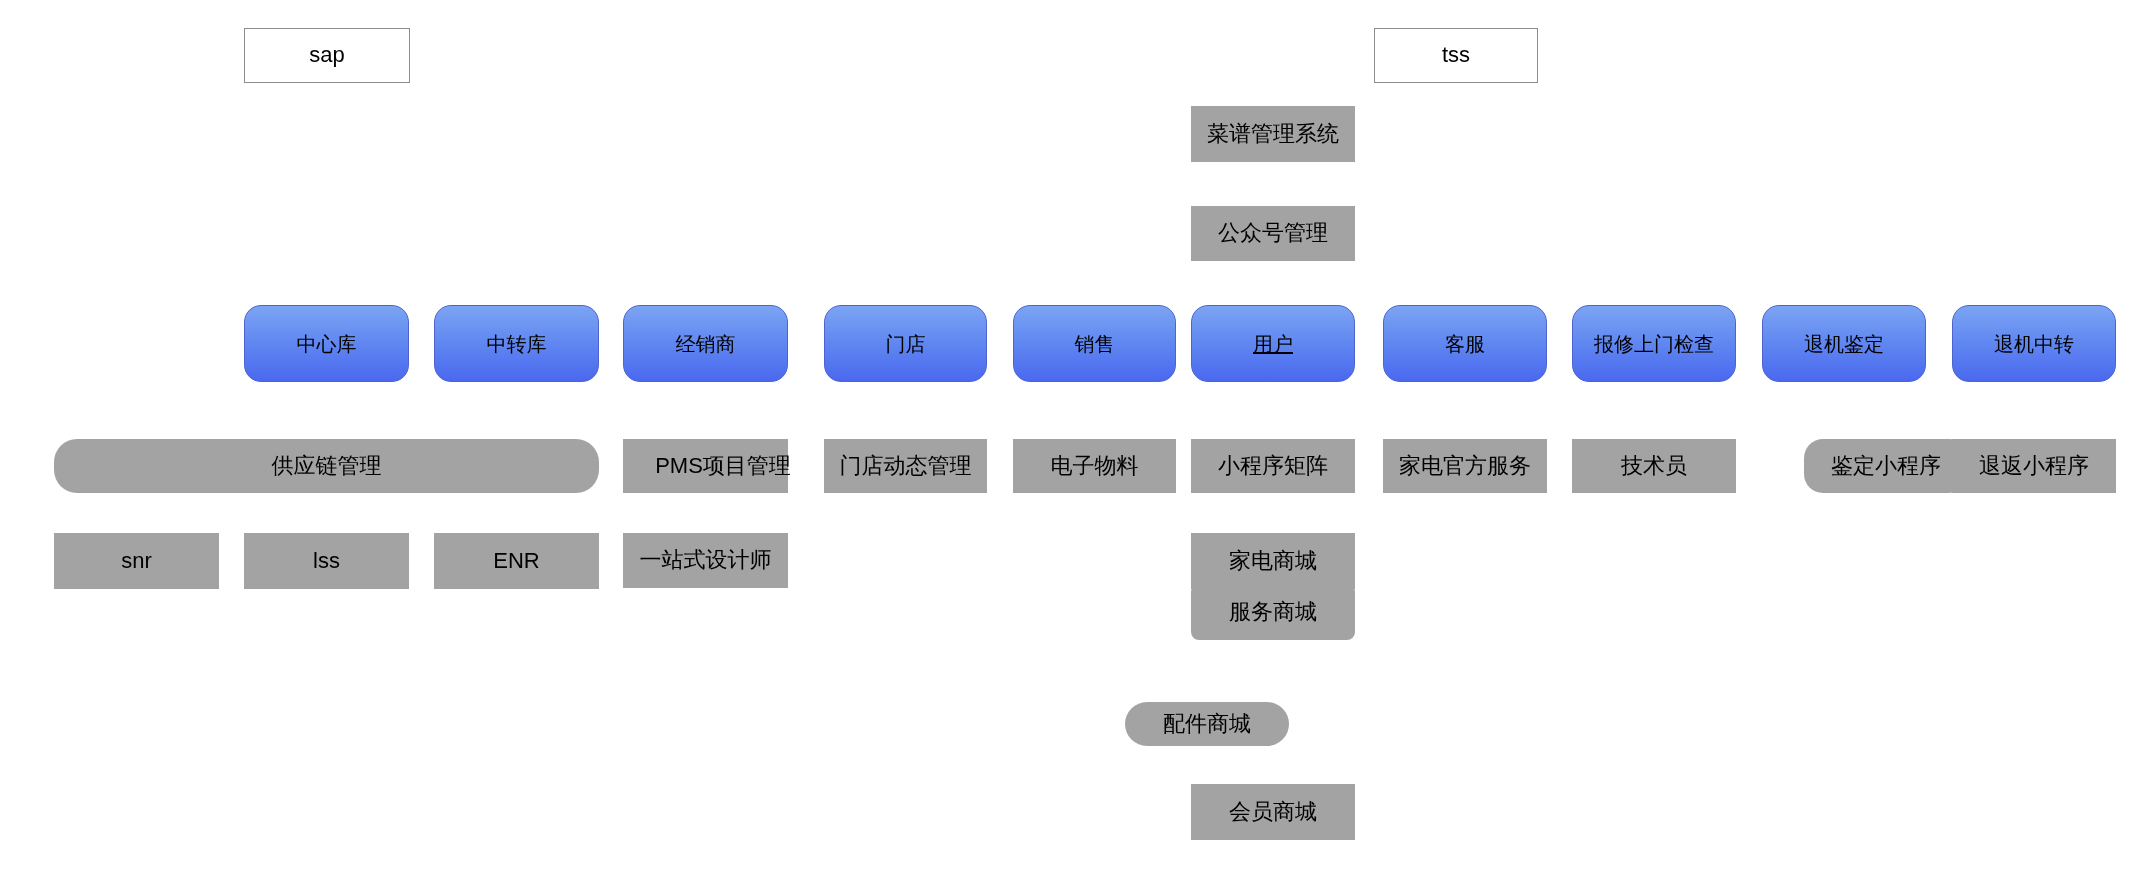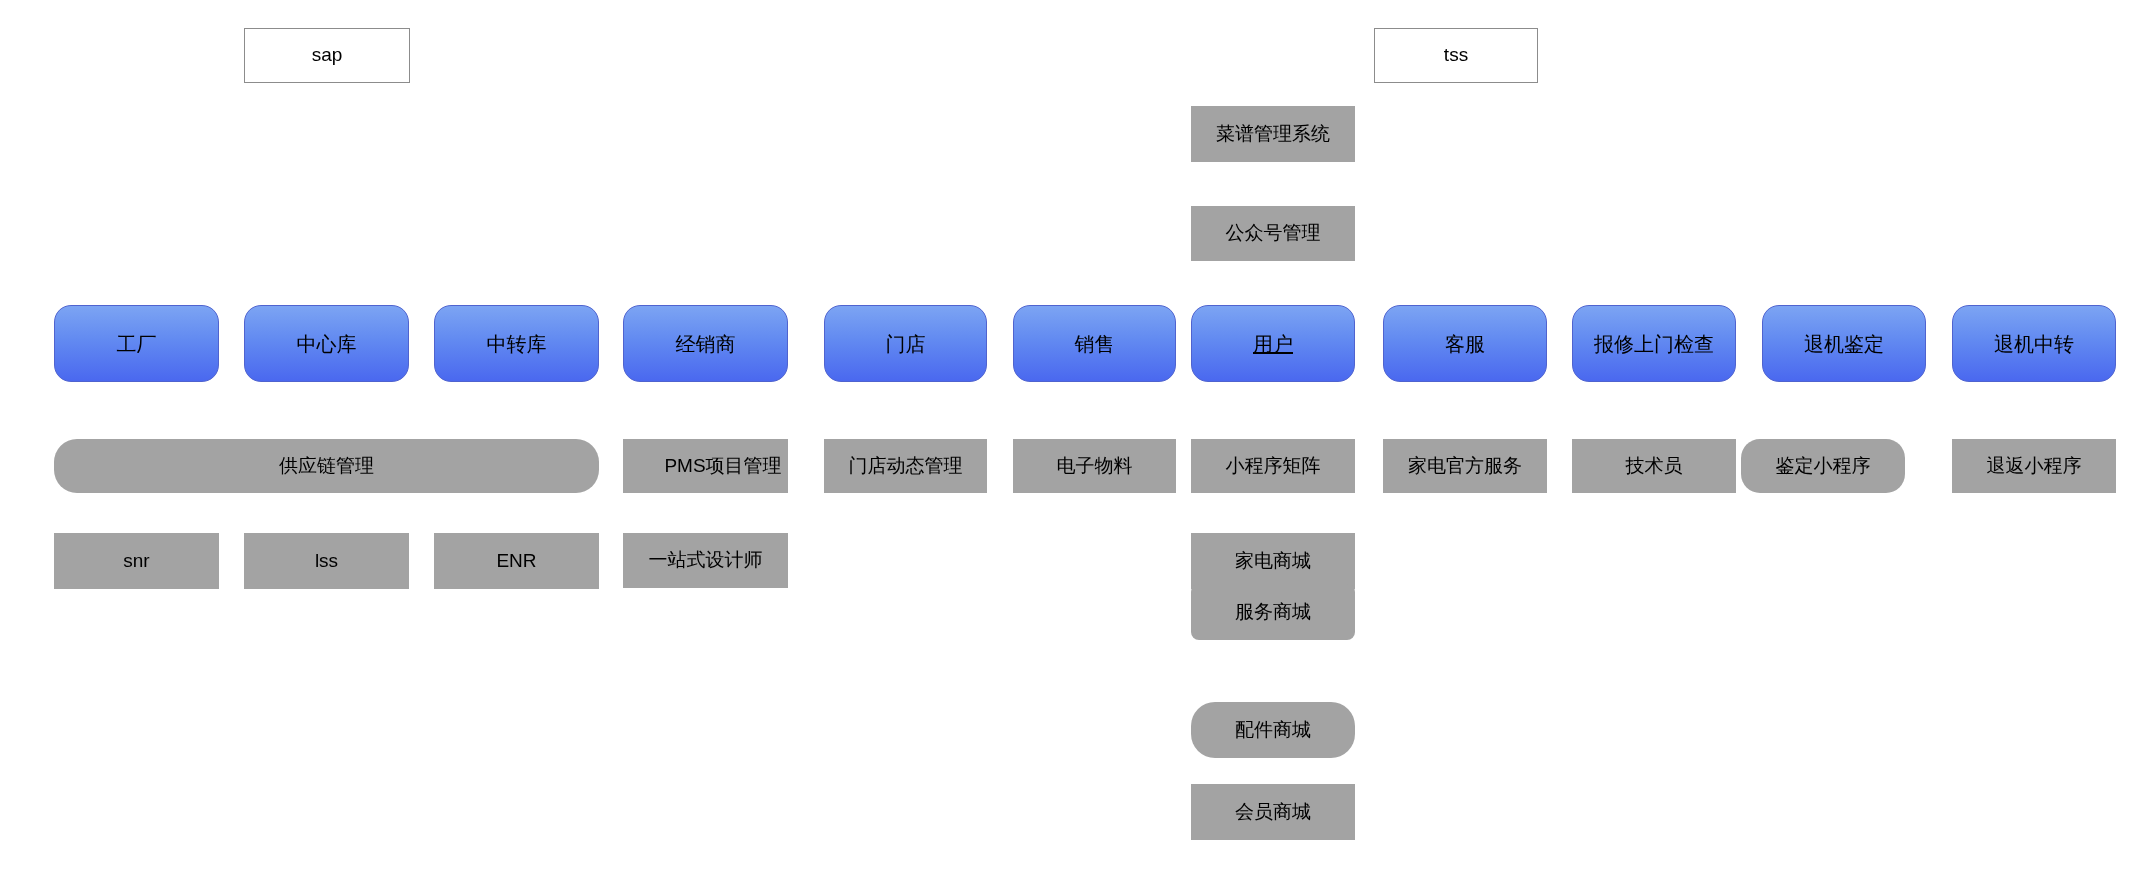--- a/index.html
+++ b/index.html
@@ -15,21 +15,21 @@
     background: #ffffff;
     overflow: hidden;
   }
   .node {
     position: absolute;
     display: flex;
     align-items: center;
     justify-content: center;
     text-align: center;
     color: #000000;
-    font-size: 19px;
+    font-size: 22px;
     line-height: 1.2;
     box-sizing: border-box;
     white-space: nowrap;
   }
   
   .white-box {
     background: #ffffff;
     border: 1px solid #8c8c8c;
   }
   
@@ -48,45 +48,44 @@
 <body>
 
 <div id="canvas">
 
   <div class="node white-box" style="left:244px; top:28px; width:166px; height:55px;">sap</div>
   <div class="node white-box" style="left:1374px; top:28px; width:164px; height:55px;">tss</div>
 
   <div class="node gray-box" style="left:1191px; top:106px; width:164px; height:56px;">菜谱管理系统</div>
   <div class="node gray-box" style="left:1191px; top:206px; width:164px; height:55px;">公众号管理</div>
 
-  <div class="node blue-box" style="left:54px; top:305px; width:165px; height:77px;">工厂</div>
   <div class="node blue-box" style="left:244px; top:305px; width:165px; height:77px;">中心库</div>
   <div class="node blue-box" style="left:434px; top:305px; width:165px; height:77px;">中转库</div>
   <div class="node blue-box" style="left:623px; top:305px; width:165px; height:77px;">经销商</div>
   <div class="node blue-box" style="left:824px; top:305px; width:163px; height:77px;">门店</div>
   <div class="node blue-box" style="left:1013px; top:305px; width:163px; height:77px;">销售</div>
   <div class="node blue-box" style="left:1191px; top:305px; width:164px; height:77px;text-decoration:underline;">用户</div>
   <div class="node blue-box" style="left:1383px; top:305px; width:164px; height:77px;">客服</div>
   <div class="node blue-box" style="left:1572px; top:305px; width:164px; height:77px;">报修上门检查</div>
   <div class="node blue-box" style="left:1762px; top:305px; width:164px; height:77px;">退机鉴定</div>
   <div class="node blue-box" style="left:1952px; top:305px; width:164px; height:77px;">退机中转</div>
 
   <div class="node gray-box" style="left:54px; top:439px; width:545px; height:54px;border-radius:23px;">供应链管理</div>
   <div class="node gray-box" style="left:623px; top:439px; width:165px; height:54px;padding-left:35px;">PMS项目管理</div>
   <div class="node gray-box" style="left:824px; top:439px; width:163px; height:54px;">门店动态管理</div>
   <div class="node gray-box" style="left:1013px; top:439px; width:163px; height:54px;">电子物料</div>
   <div class="node gray-box" style="left:1191px; top:439px; width:164px; height:54px;">小程序矩阵</div>
   <div class="node gray-box" style="left:1383px; top:439px; width:164px; height:54px;">家电官方服务</div>
   <div class="node gray-box" style="left:1572px; top:439px; width:164px; height:54px;">技术员</div>
-  <div class="node gray-box" style="left:1741px; top:439px; width:164px; height:54px;border-radius:19px;">鉴定小程序</div>
+  <div class="node gray-box" style="left:1804px; top:439px; width:164px; height:54px;border-radius:19px;">鉴定小程序</div>
   <div class="node gray-box" style="left:1952px; top:439px; width:164px; height:54px;">退返小程序</div>
 
   <div class="node gray-box" style="left:54px; top:533px; width:165px; height:56px;">snr</div>
   <div class="node gray-box" style="left:244px; top:533px; width:165px; height:56px;">lss</div>
   <div class="node gray-box" style="left:434px; top:533px; width:165px; height:56px;">ENR</div>
   <div class="node gray-box" style="left:623px; top:533px; width:165px; height:55px;">一站式设计师</div>
   <div class="node gray-box" style="left:1191px; top:533px; width:164px; height:56px;">家电商城</div>
 
   <div class="node gray-box" style="left:1191px; top:584px; width:164px; height:56px;border-radius:8px;">服务商城</div>
-  <div class="node gray-box" style="left:1191px; top:702px; width:164px; height:56px;border-radius:24px;">配件商城</div>
+  <div class="node gray-box" style="left:1125px; top:702px; width:164px; height:44px;border-radius:24px;">配件商城</div>
   <div class="node gray-box" style="left:1191px; top:784px; width:164px; height:56px;">会员商城</div>
 
 </div>
 
 </body></html>

